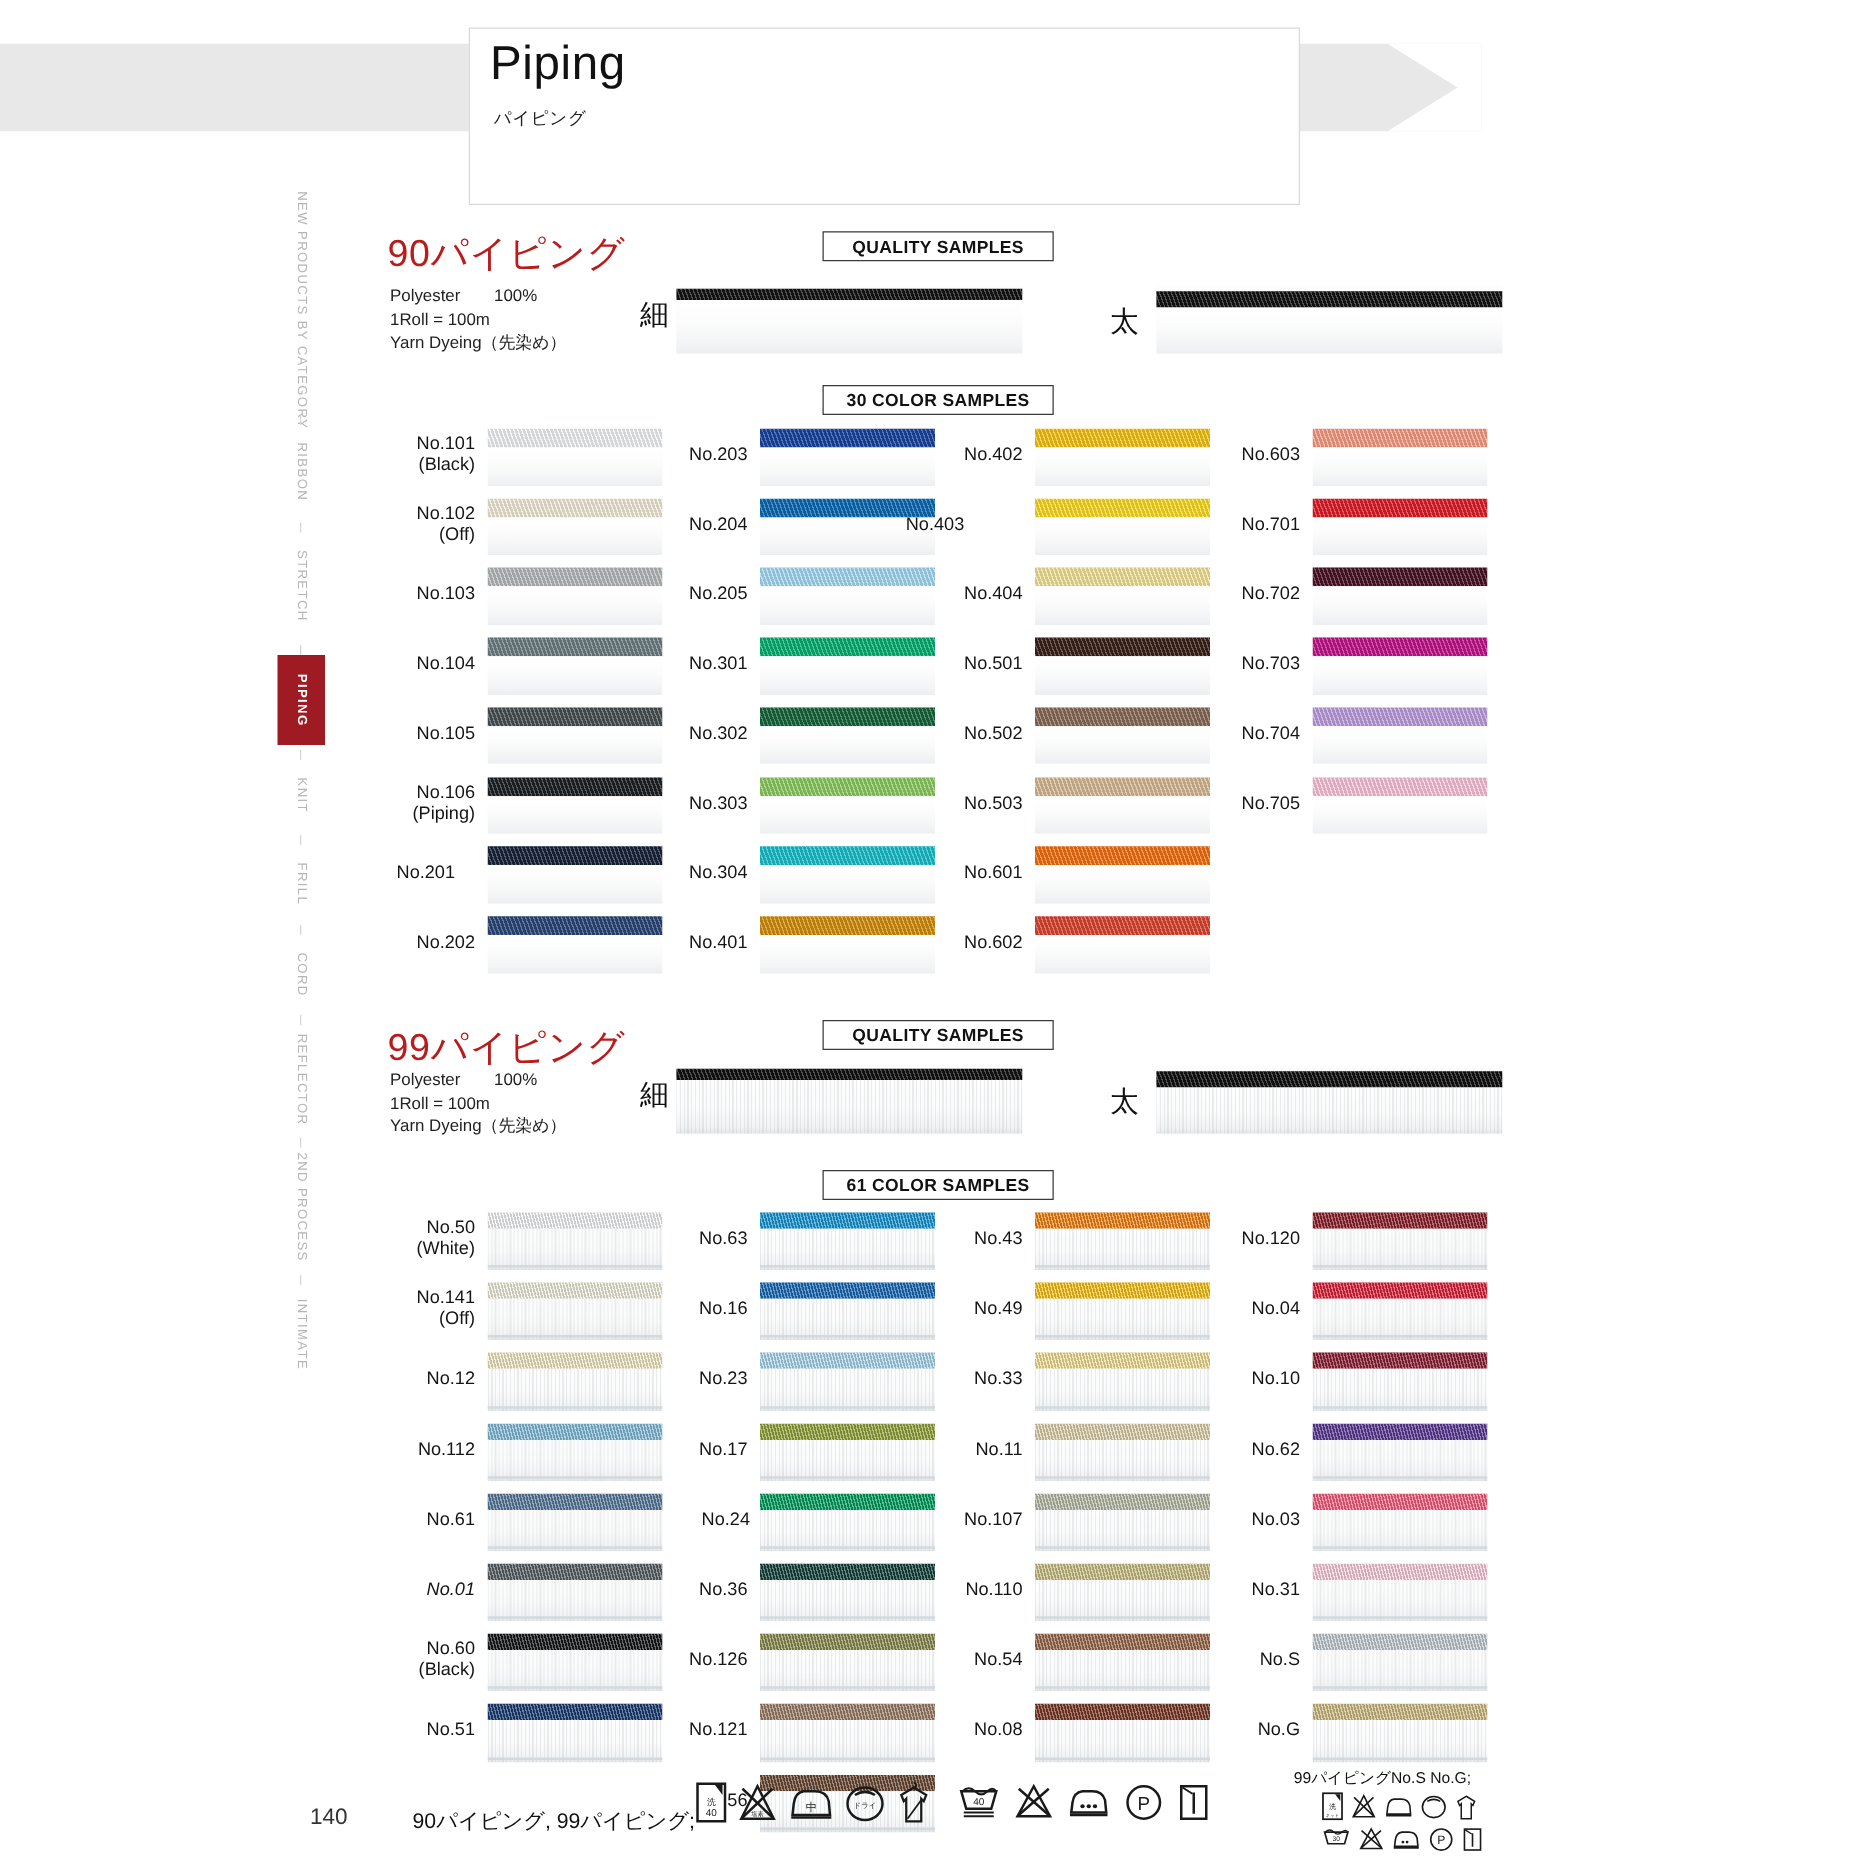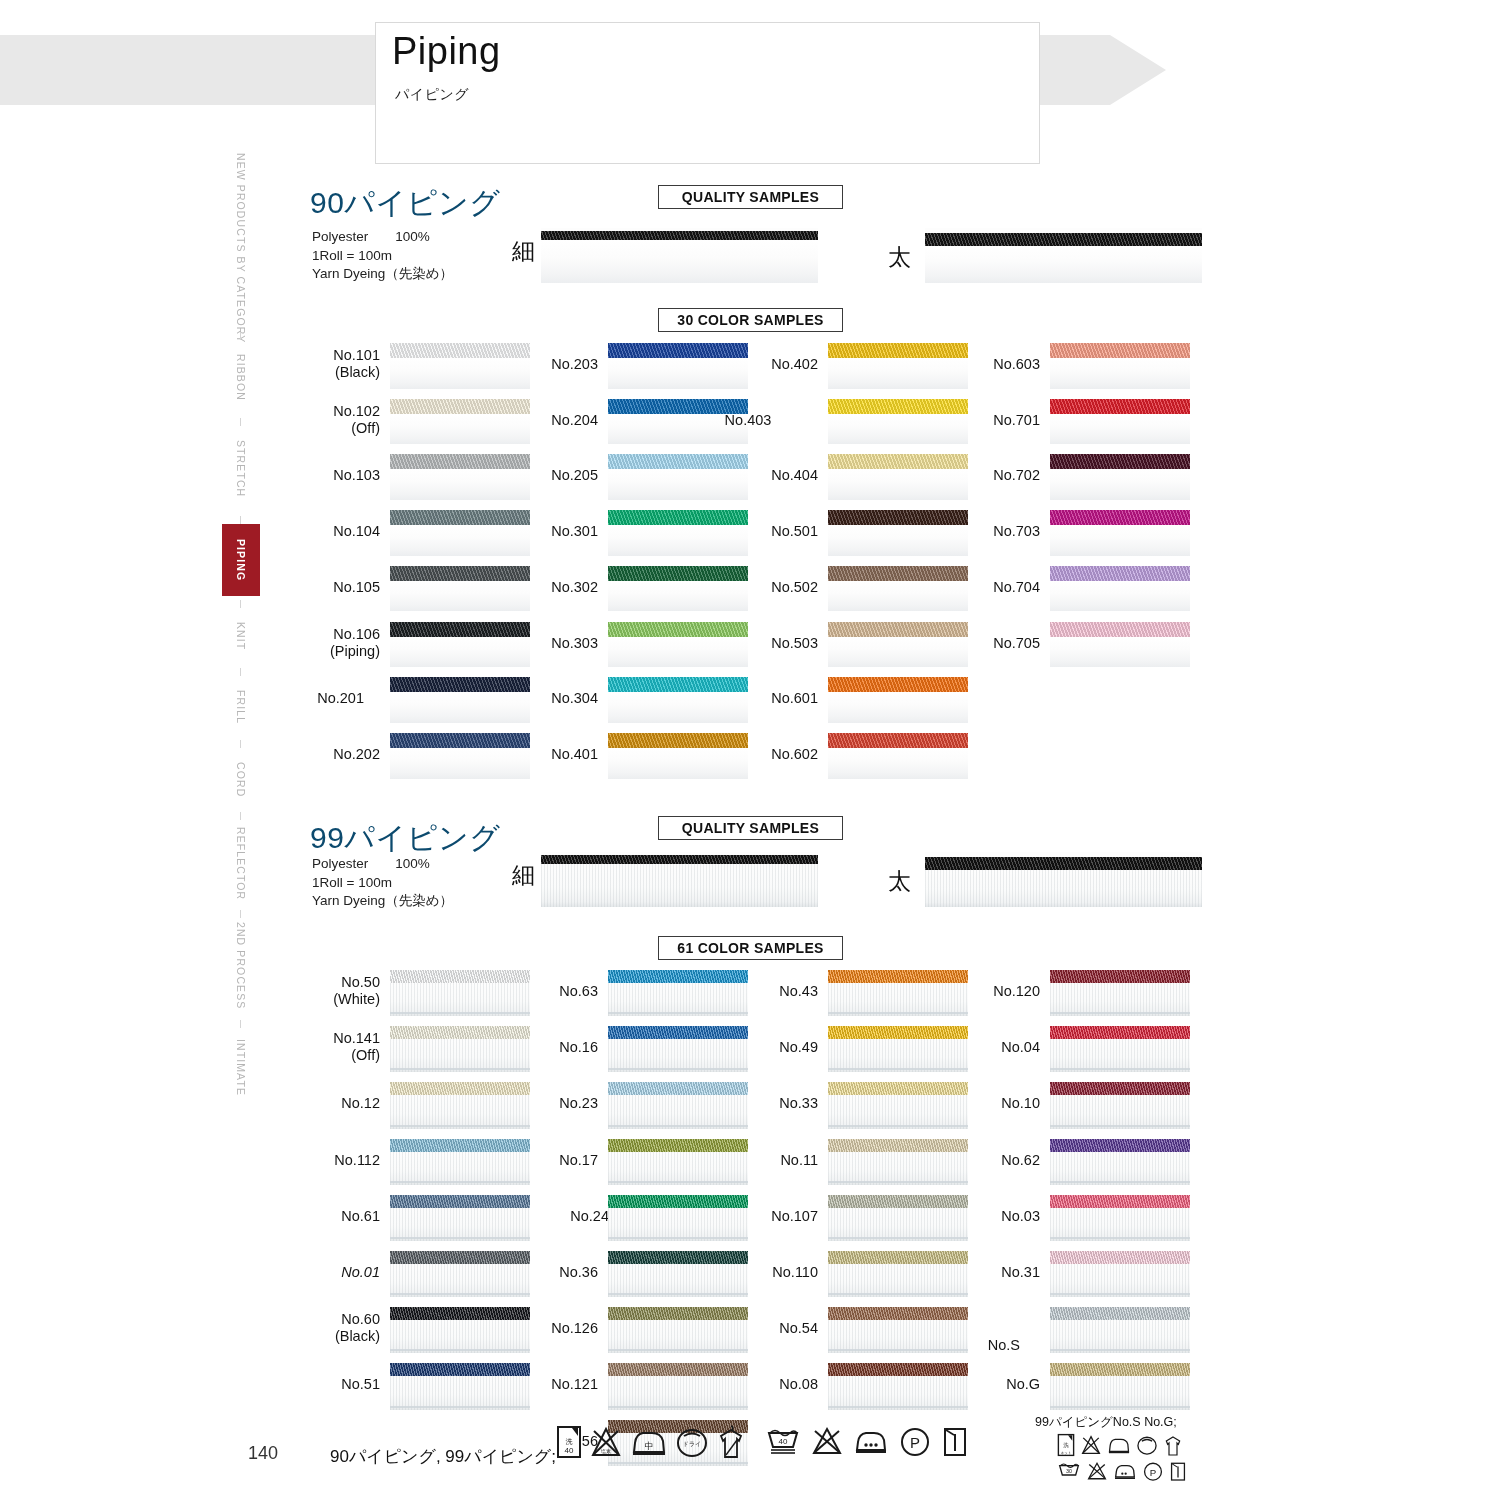--- a/index.html
+++ b/index.html
@@ -26,21 +26,21 @@
   .sidetab .lbl{
     writing-mode:vertical-rl;text-orientation:mixed;
     font-size:10.5px;letter-spacing:1.1px;color:#b5b5b5;white-space:nowrap;
     transform:scaleY(1);
   }
   .sidetab.active{background:#9e1b24;}
   .sidetab.active .lbl{color:#ffffff;font-weight:700;}
   .sidetab-div{position:absolute;left:18px;width:1px;background:#d5d5d5;}
 
   
-  .sect-title{position:absolute;font-size:30px;font-weight:400;letter-spacing:.5px;color:#0c4a6e;}
+  .sect-title{position:absolute;font-size:30px;font-weight:400;letter-spacing:.5px;color:#b91c1c;}
   .sect-meta{position:absolute;font-size:13.5px;line-height:18.5px;color:#222;white-space:pre;}
 
   
   .boxhead{position:absolute;border:1.4px solid #3a3a3a;box-sizing:border-box;
     display:flex;align-items:center;justify-content:center;
     font-size:14px;font-weight:700;letter-spacing:.3px;color:#111;background:#fff;}
 
   
   .qs-label{position:absolute;font-size:23px;color:#111;}
   .qs-swatch{position:absolute;overflow:hidden;background:#fdfdfd;}
@@ -470,21 +470,21 @@
       <div class="sw99-edge" style="top: 44.2px;"></div>
     </div>
     <div class="cell-label" style="left: 458px; width: 140px; top: 1151.6px;">No.17</div>
     <div class="sw" style="left: 608px; top: 1136.6px; width: 140px; height: 48.2px;">
       <div class="sw-cord" style="top: 2px; height: 13px; background: rgb(147, 163, 60);">
         <div class="cord-tex-fine"></div>
       </div>
       <div class="sw-tape tape99" style="top: 15px; height: 33.2px;"></div>
       <div class="sw99-edge" style="top: 44.2px;"></div>
     </div>
-    <div class="cell-label" style="left: 469px; width: 140px; top: 1207.8px;">No.24</div>
+    <div class="cell-label" style="left: 432px; width: 140px; top: 1207.8px; padding-left: 28px;">No.24</div>
     <div class="sw" style="left: 608px; top: 1192.8px; width: 140px; height: 48.2px;">
       <div class="sw-cord" style="top: 2px; height: 13px; background: rgb(7, 157, 94);">
         <div class="cord-tex-fine"></div>
       </div>
       <div class="sw-tape tape99" style="top: 15px; height: 33.2px;"></div>
       <div class="sw99-edge" style="top: 44.2px;"></div>
     </div>
     <div class="cell-label" style="left: 458px; width: 140px; top: 1264px;">No.36</div>
     <div class="sw" style="left: 608px; top: 1249px; width: 140px; height: 48.2px;">
       <div class="sw-cord" style="top: 2px; height: 13px; background: rgb(23, 67, 61);">
@@ -622,21 +622,21 @@
       <div class="sw99-edge" style="top: 44.2px;"></div>
     </div>
     <div class="cell-label" style="left: 900px; width: 140px; top: 1264px;">No.31</div>
     <div class="sw" style="left: 1050px; top: 1249px; width: 140px; height: 48.2px;">
       <div class="sw-cord" style="top: 2px; height: 13px; background: rgb(246, 206, 219);">
         <div class="cord-tex-fine"></div>
       </div>
       <div class="sw-tape tape99" style="top: 15px; height: 33.2px;"></div>
       <div class="sw99-edge" style="top: 44.2px;"></div>
     </div>
-    <div class="cell-label" style="left: 880px; width: 140px; top: 1320.2px; margin-top: 17px;">No.S</div>
+    <div class="cell-label" style="left: 900px; width: 140px; top: 1320.2px;">No.S</div>
     <div class="sw" style="left: 1050px; top: 1305.2px; width: 140px; height: 48.2px;">
       <div class="sw-cord" style="top: 2px; height: 13px; background: rgb(195, 204, 210);">
         <div class="cord-tex-fine"></div>
       </div>
       <div class="sw-tape tape99" style="top: 15px; height: 33.2px;"></div>
       <div class="sw99-edge" style="top: 44.2px;"></div>
     </div>
     <div class="cell-label" style="left: 900px; width: 140px; top: 1376.4px;">No.G</div>
     <div class="sw" style="left: 1050px; top: 1361.4px; width: 140px; height: 48.2px;">
       <div class="sw-cord" style="top: 2px; height: 13px; background: rgb(205, 187, 131);">

